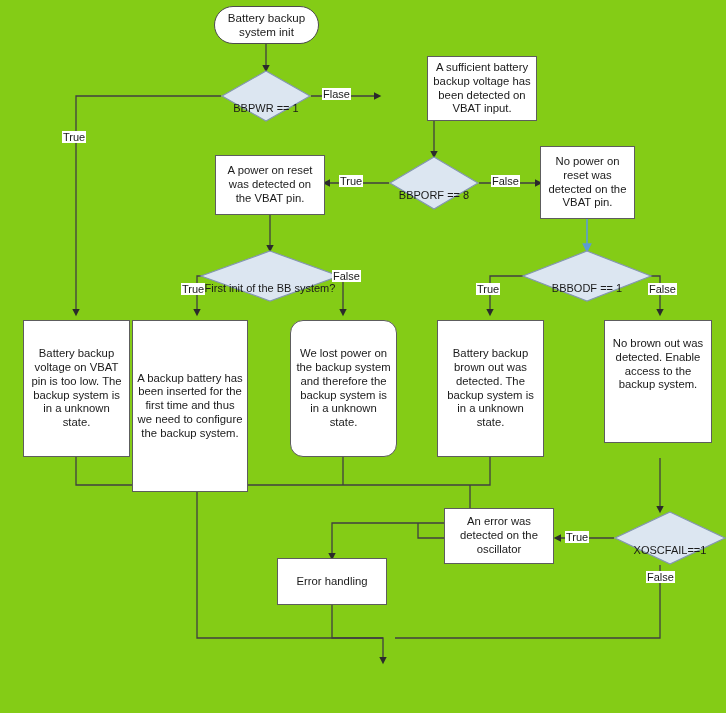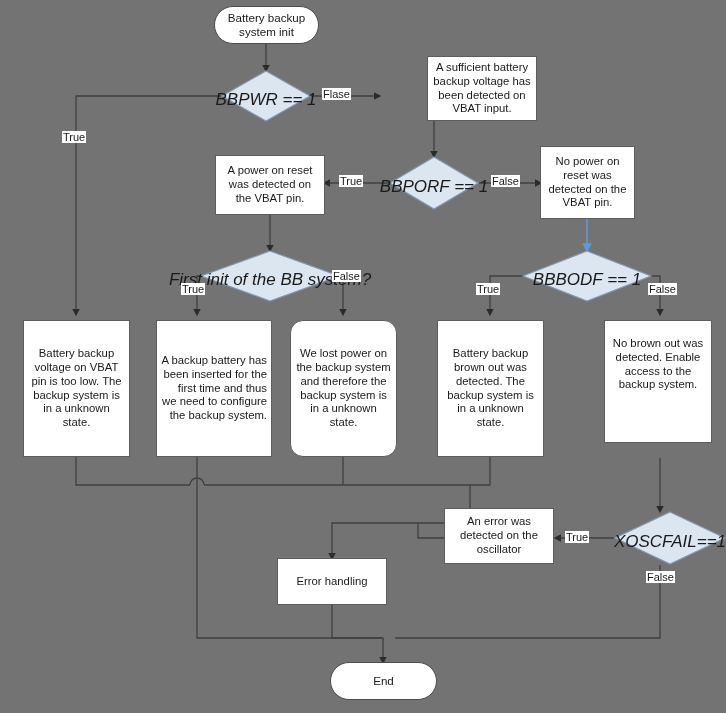--- a/index.html
+++ b/index.html
@@ -8,21 +8,21 @@
     padding: 0;
     background: #ffffff;
   }
   body {
     font-family: "Liberation Sans", sans-serif;
   }
   #canvas {
     position: relative;
     width: 726px;
     height: 713px;
-    background: #737373;
+    background: #84cc16;
     overflow: hidden;
   }
   #wires {
     position: absolute;
     left: 0;
     top: 0;
     width: 726px;
     height: 713px;
   }
   .node {
@@ -54,31 +54,30 @@
   }
   .dec-wrap svg {
     position: absolute;
     left: 0;
     top: 0;
     overflow: visible;
   }
   .dec-label {
     position: absolute;
     left: 0;
-    top: 4px;
+    top: 12px;
     width: 100%;
     height: 100%;
     display: flex;
     align-items: center;
     justify-content: center;
     text-align: center;
-    font-size: 17px;
+    font-size: 11px;
     color: #1a1a1a;
     white-space: nowrap;
-    font-style: italic;
   }
   .edge-label {
     position: absolute;
     font-size: 11px;
     color: #1a1a1a;
     background: #ffffff;
     padding: 0 1px;
     white-space: nowrap;
     z-index: 4;
   }
@@ -162,21 +161,21 @@
   </div>
 
   <div class="node proc" style="left:379px; top:56px; width:110px; height:65px;margin-left:48px;">
     <span>A sufficient battery backup voltage has been detected on VBAT input.</span>
   </div>
 
   <div class="dec-wrap" style="left:389px; top:156px; width:90px; height:54px;">
     <svg width="90" height="54">
       <polygon points="45,1 89,27 45,53 1,27" fill="#dce6f1" stroke="#8497b0" stroke-width="1.2"></polygon>
     </svg>
-    <div class="dec-label">BBPORF == 1</div>
+    <div class="dec-label">BBPORF == 8</div>
   </div>
 
   <div class="node proc" style="left:215px; top:155px; width:110px; height:60px;justify-content:center;">
     <span>A power on reset was detected on the VBAT pin.</span>
   </div>
 
   <div class="node proc" style="left:540px; top:146px; width:95px; height:73px;">
     <span>No power on reset was detected on the VBAT pin.</span>
   </div>
 
@@ -193,21 +192,21 @@
     <svg width="130" height="52">
       <polygon points="65,1 129,26 65,51 1,26" fill="#dce6f1" stroke="#8497b0" stroke-width="1.2"></polygon>
     </svg>
     <div class="dec-label">BBBODF == 1</div>
   </div>
 
   <div class="node proc" style="left:23px; top:320px; width:107px; height:137px;">
     <span>Battery backup voltage on VBAT pin is too low. The backup system is in a unknown state.</span>
   </div>
 
-  <div class="node proc" style="left:156px; top:320px; width:116px; height:137px;text-align:right;">
+  <div class="node proc" style="left:132px; top:320px; width:116px; height:172px;">
     <span>A backup battery has been inserted for the first time and thus we need to configure the backup system.</span>
   </div>
 
   <div class="node proc" style="left:290px; top:320px; width:107px; height:137px;border-radius:13px;">
     <span>We lost power on the backup system and therefore the backup system is in a unknown state.</span>
   </div>
 
   <div class="node proc" style="left:437px; top:320px; width:107px; height:137px;">
     <span>Battery backup brown out was detected. The backup system is in a unknown state.</span>
   </div>
@@ -224,23 +223,20 @@
   </div>
 
   <div class="node proc" style="left:444px; top:508px; width:110px; height:56px;justify-content:flex-end;">
     <span>An error was detected on the oscillator</span>
   </div>
 
   <div class="node proc" style="left:277px; top:558px; width:110px; height:47px;">
     <span>Error handling</span>
   </div>
 
-  <div class="node term" style="left:330px; top:662px; width:107px; height:38px;">
-    <span>End</span>
-  </div>
 
   <div class="edge-label" style="left:322px; top:88px;">Flase</div>
 
   <div class="edge-label" style="left:62px; top:131px;">True</div>
 
   <div class="edge-label" style="left:339px; top:175px;">True</div>
 
   <div class="edge-label" style="left:491px; top:175px;">False</div>
 
   <div class="edge-label" style="left:181px; top:283px;">True</div>

